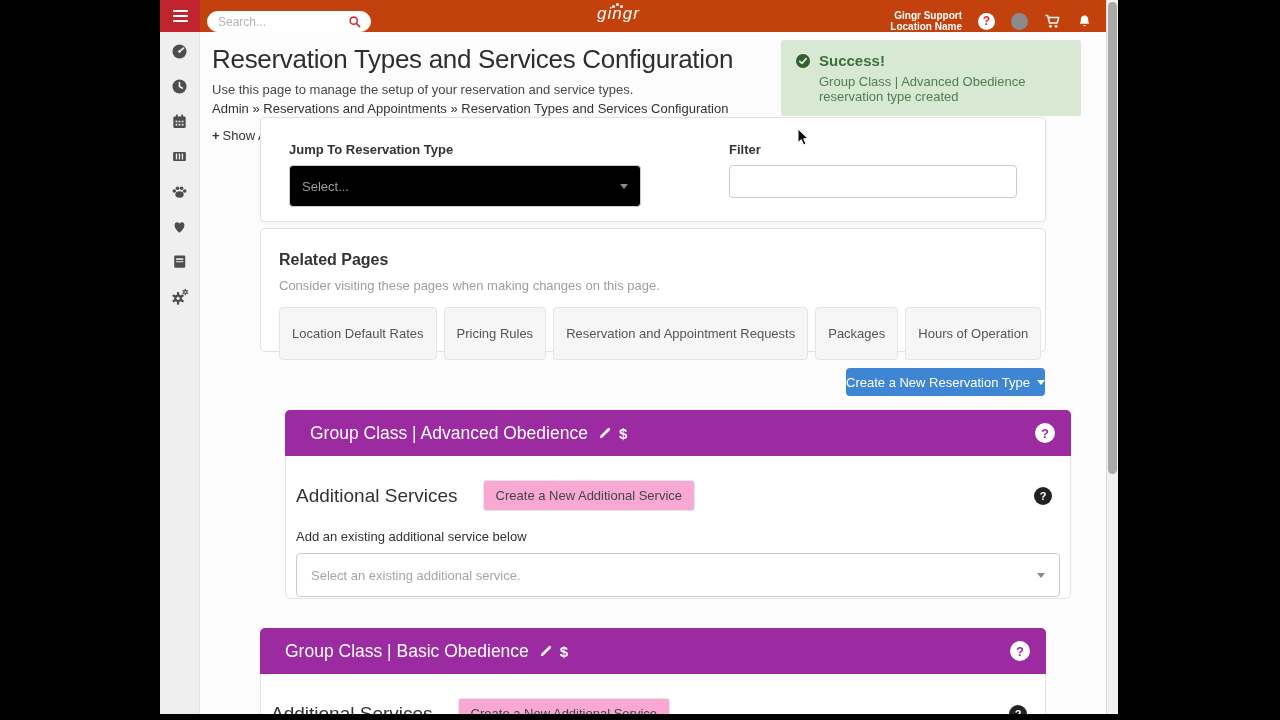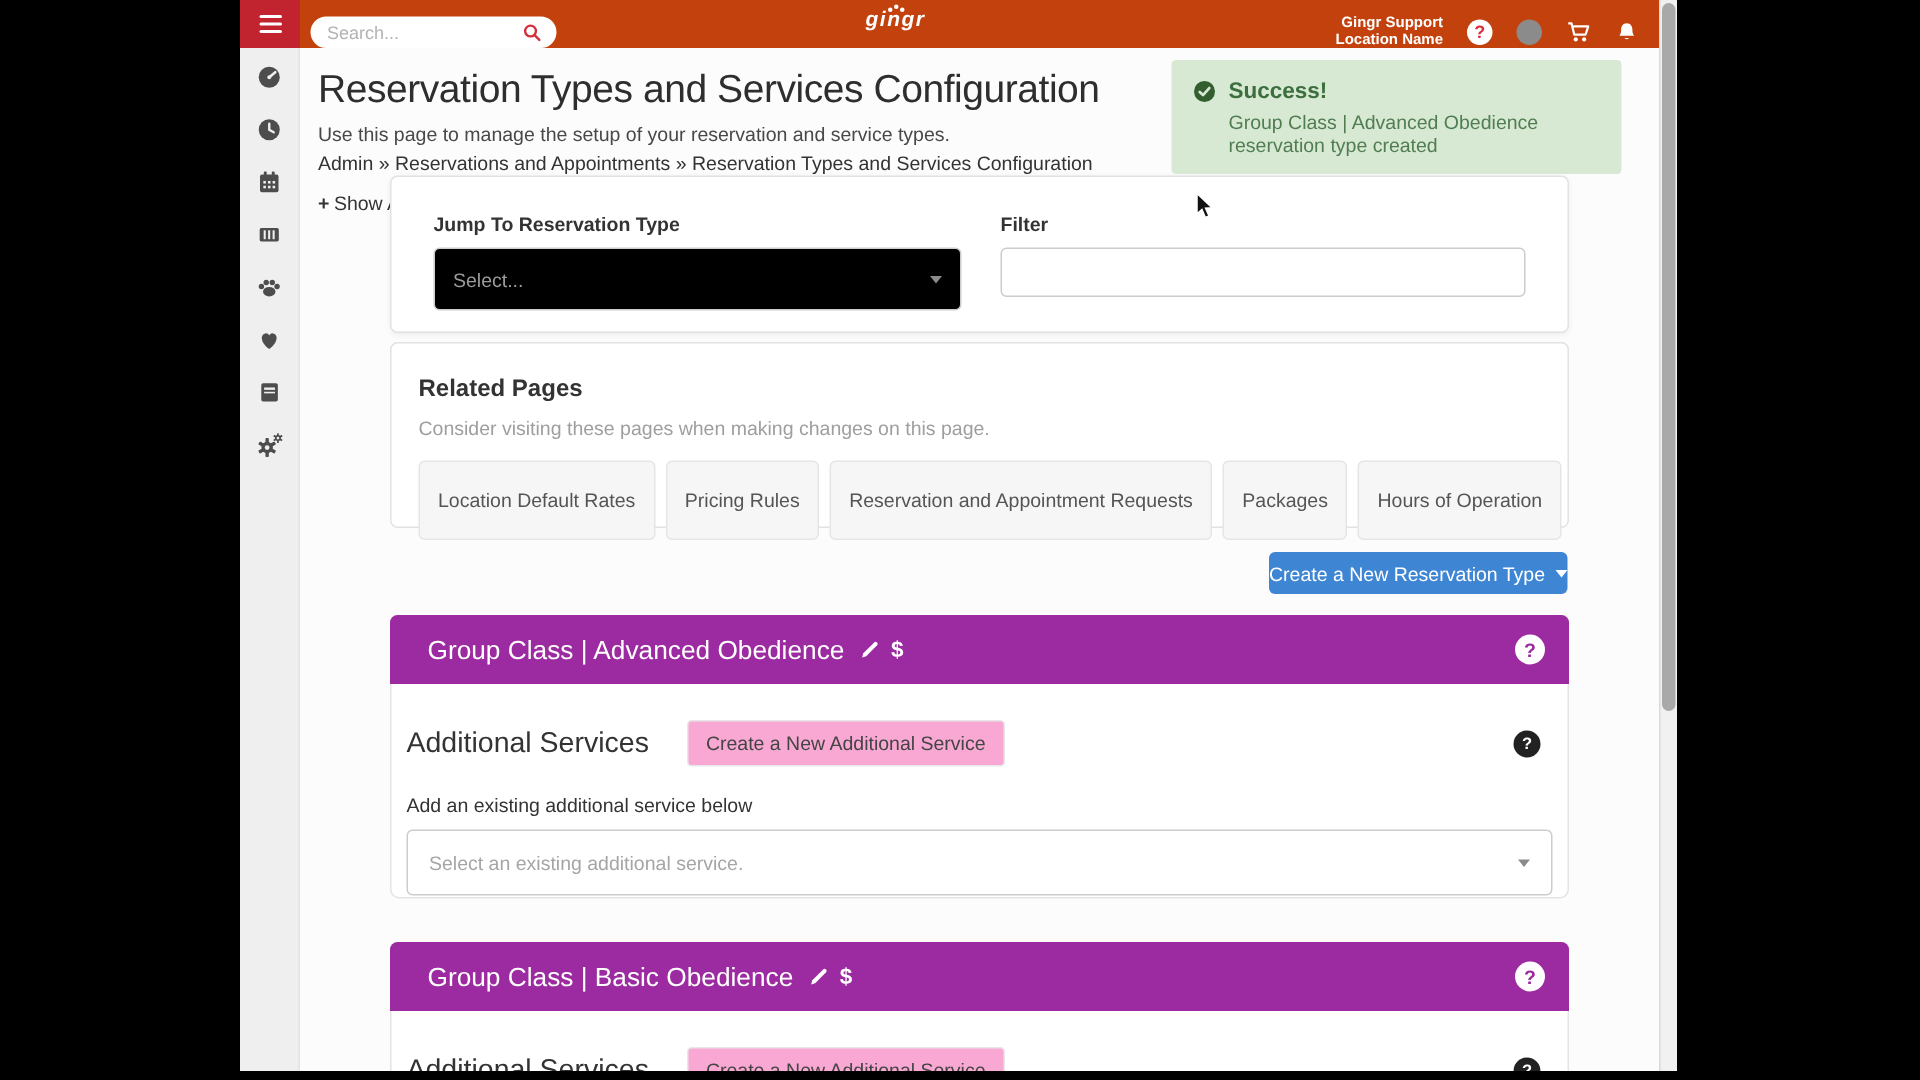--- a/index.html
+++ b/index.html
@@ -10,21 +10,21 @@
   }
   .viewport { position:absolute; left:160px; top:0; width:958px; height:714px; background:#fcfcfc; }
 
   
   .topbar { position:absolute; left:0; top:0; width:946px; height:32px; background:#c2410c; display:flex; align-items:flex-end; z-index:10; }
   .hamburger-btn { width:40px; height:32px; background:#c1242f; display:flex; flex-direction:column; align-items:center; justify-content:center; gap:2.5px; flex:none; cursor:pointer; }
   .hamburger-btn i { display:block; width:15px; height:2.5px; background:#fff; border-radius:1px; }
   .search-pill { margin-left:7px; width:164px; height:21px; background:#fff; border:1px solid #fff; border-radius:11px; display:flex; align-items:center; padding:0 8px; }
   .search-pill input { border:none; outline:none; flex:1; min-width:0; font-size:12px; color:#555; background:transparent; font-family:"Liberation Sans", sans-serif; }
   .search-pill input::placeholder { color:#b3b3b3; }
-  .logo { position:absolute; left:417px; top:4px; color:#fff; font-size:14px; font-weight:bold; font-style:italic; letter-spacing:1px; }
+  .logo { position:absolute; left:437px; top:4px; color:#fff; font-size:17px; font-weight:normal; font-style:italic; letter-spacing:1px; }
   .logo .paw-dots { position:absolute; top:-1px; left:19px; width:3px; height:3px; border-radius:50%; background:#fff; box-shadow:-4px 2px 0 #fff, 4px 2px 0 #fff; }
   .topbar-right { margin-left:auto; display:flex; align-items:center; gap:16px; padding-right:14px; }
   .account { color:#fff; font-size:10px; line-height:11px; text-align:right; font-weight:bold; }
   .tb-help { width:17px; height:17px; border-radius:50%; background:#fff; color:#dc2c37; font-size:12px; font-weight:bold; display:flex; align-items:center; justify-content:center; cursor:pointer; }
   .tb-avatar { width:17px; height:17px; border-radius:50%; background:#8b8b8b; cursor:pointer; }
   .tb-svg { display:flex; align-items:center; cursor:pointer; }
 
   
   .sidebar { position:absolute; left:0; top:32px; width:40px; height:682px; background:#f0efef; border-right:1px solid #e4e4e4; display:flex; flex-direction:column; align-items:center; padding-top:11px; gap:18px; z-index:6; }
   .side-item { width:24px; height:17px; display:flex; align-items:center; justify-content:center; cursor:pointer; }
@@ -38,40 +38,40 @@
   .show-link { margin-top:12px; font-size:13px; color:#333; cursor:pointer; }
   .show-link b { font-weight:bold; margin-right:3px; }
 
   
   .toast { position:absolute; left:581px; top:8px; width:300px; background:#d7e9d3; border-radius:3px; padding:12px 14px; z-index:5; }
   .toast-title { display:flex; align-items:center; gap:8px; color:#3c6e3e; font-size:15px; font-weight:bold; }
   .toast-msg { margin:5px 0 0 24px; font-size:13px; color:#517d53; line-height:15px; width:238px; }
 
   
   .panel { position:absolute; background:#fff; border:1px solid #e2e2e2; border-radius:5px; }
-  .panel-filter { left:60px; top:85px; width:786px; height:105px; z-index:4; box-shadow:0 1px 4px rgba(0,0,0,0.06); display:flex; padding:24px 28px; gap:26px; }
+  .panel-filter { left:60px; top:85px; width:786px; height:105px; z-index:4; box-shadow:0 1px 4px rgba(0,0,0,0.06); display:flex; padding:24px 28px; gap:44px; }
   .field-label { font-size:13px; font-weight:bold; color:#333; }
   .fake-select { margin-top:8px; height:42px; border:1px solid #ccc; border-radius:4px; background:#000000; display:flex; align-items:center; padding:0 12px; cursor:pointer; }
   .fake-select .ph { font-size:13px; color:#9c9c9c; }
   .caret-gray { margin-left:auto; width:0; height:0; border-left:4px solid transparent; border-right:4px solid transparent; border-top:5px solid #8a8a8a; }
   .col-jump { width:352px; flex:none; }
-  .col-filter { flex:1; }
+  .col-filter { flex:1;margin-left:44px; }
   .filter-input { margin-top:8px; width:100%; height:33px; border:1px solid #ccc; border-radius:4px; outline:none; padding:0 10px; font-size:13px; color:#333; font-family:"Liberation Sans", sans-serif; }
 
   .panel-related { left:60px; top:196px; width:786px; height:124px; padding:22px 18px; }
   .rp-title { font-size:16px; font-weight:bold; color:#333; }
   .rp-desc { margin-top:9px; font-size:13px; color:#9e9e9e; }
   .rp-links { margin-top:14px; display:flex; gap:7px; }
   .rp-link { padding:18px 12px; background:#f6f6f6; border:1px solid #e5e5e5; border-radius:4px; font-size:13px; color:#555; cursor:pointer; white-space:nowrap; }
 
   .create-btn { position:absolute; left:646px; top:336px; height:28px; background:#3e86d4; border:none; color:#fff; border-radius:4px; font-size:13px; display:flex; align-items:center; padding:0 0; gap:7px; cursor:pointer; font-family:"Liberation Sans", sans-serif; }
   .caret-white { width:0; height:0; border-left:4px solid transparent; border-right:4px solid transparent; border-top:5px solid #fff; }
 
   .res-card { position:absolute; left:60px; width:786px; background:#fff; border:1px solid #e4e4e4; border-radius:6px; }
-  .res-card.c1 { top:378px; height:189px; }
+  .res-card.c1 { top:378px; height:189px;margin-left:25px; }
   .res-card.c2 { top:596px; height:160px; }
   .res-header { height:46px; background:#9c2aa0; border-radius:5px 5px 0 0; display:flex; align-items:center; padding:0 16px 0 25px; color:#fff; margin:-1px -1px 0 -1px; }
   .res-title { font-size:17.5px; }
   .res-edit { margin-left:10px; display:flex; align-items:center; cursor:pointer; }
   .res-dollar { margin-left:7px; font-size:15px; font-weight:bold; cursor:pointer; }
   .res-help { margin-left:auto; width:20px; height:20px; background:#fff; color:#9c2aa0; border-radius:50%; font-size:13px; font-weight:bold; display:flex; align-items:center; justify-content:center; cursor:pointer; }
   .res-body { padding:24px 10px 0 10px; }
   .svc-row { display:flex; align-items:center; gap:25px; }
   .svc-title { font-size:19px; color:#333; }
   .svc-create-btn { padding:7px 12px; background:#f9a8d4; border:1px solid #e7e7e7; border-radius:3px; font-size:13px; color:#444; cursor:pointer; font-family:"Liberation Sans", sans-serif; }

